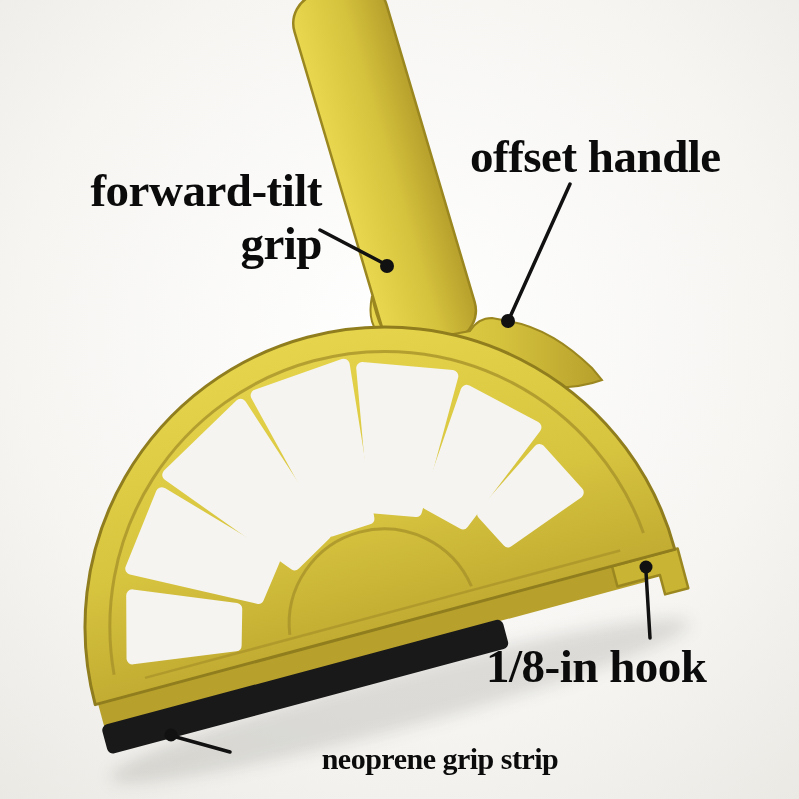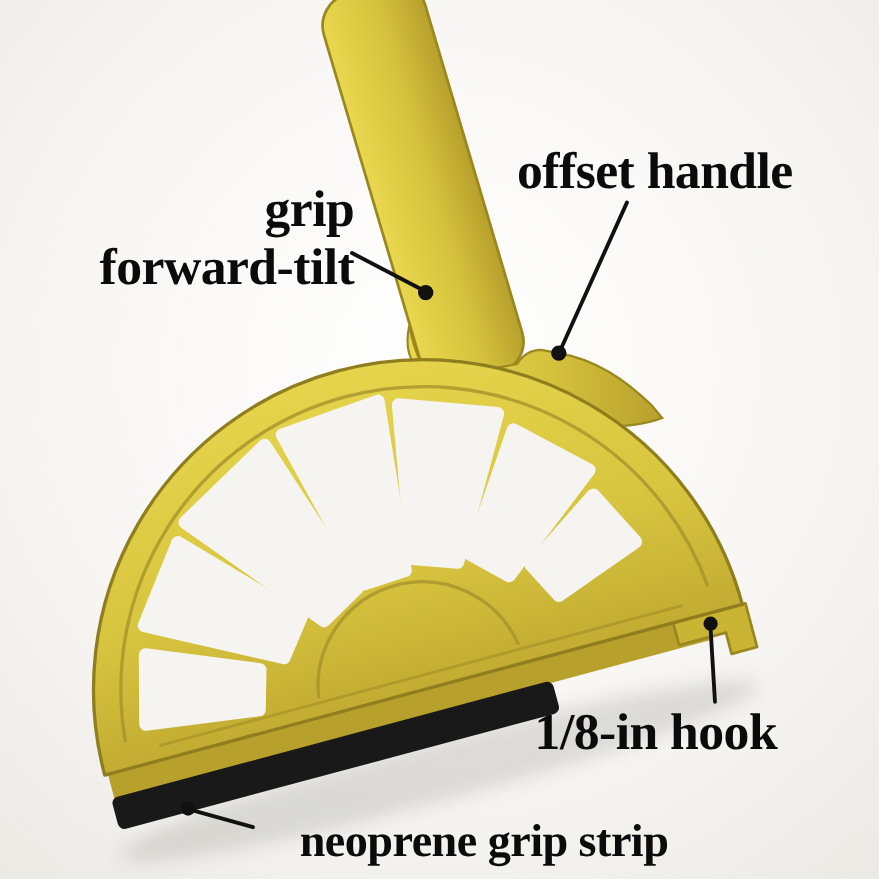--- a/index.html
+++ b/index.html
@@ -17,21 +17,21 @@
     font-weight:700;
     font-size:47px;
     line-height:1.12;
     white-space:nowrap;
     letter-spacing:-0.5px;
   }
   .label span{display:block;}
   .label-ftg{left:18px;top:164px;width:304px;text-align:right;}
   .label-offset{left:470px;top:130px;}
   .label-hook{left:486px;top:640px;}
-  .label-neoprene{left:160px;top:742px;width:560px;text-align:center;font-size:42px;}
+  .label-neoprene{left:160px;top:742px;width:560px;text-align:center;font-size:30px;}
 </style>
 </head>
 <body>
 
 <div class="stage">
 
   <svg width="799" height="799" viewBox="0 0 799 799">
     <defs>
       <linearGradient id="bodyGrad" x1="0" y1="0" x2="0" y2="1">
         <stop offset="0" stop-color="#e5d44c"></stop>
@@ -94,22 +94,22 @@
     </g>
     <g fill="#111111">
       <circle cx="387" cy="266" r="7"></circle>
       <circle cx="508" cy="321" r="7"></circle>
       <circle cx="646" cy="567" r="6.5"></circle>
       <circle cx="171" cy="735" r="6.5"></circle>
     </g>
   </svg>
 
   <div class="label label-ftg">
+    <span>forward-tilt</span>
     <span>grip</span>
-    <span>forward-tilt</span>
   </div>
 
   <div class="label label-offset">
     <span>offset handle</span>
   </div>
 
   <div class="label label-hook">
     <span>1/8-in hook</span>
   </div>
 

